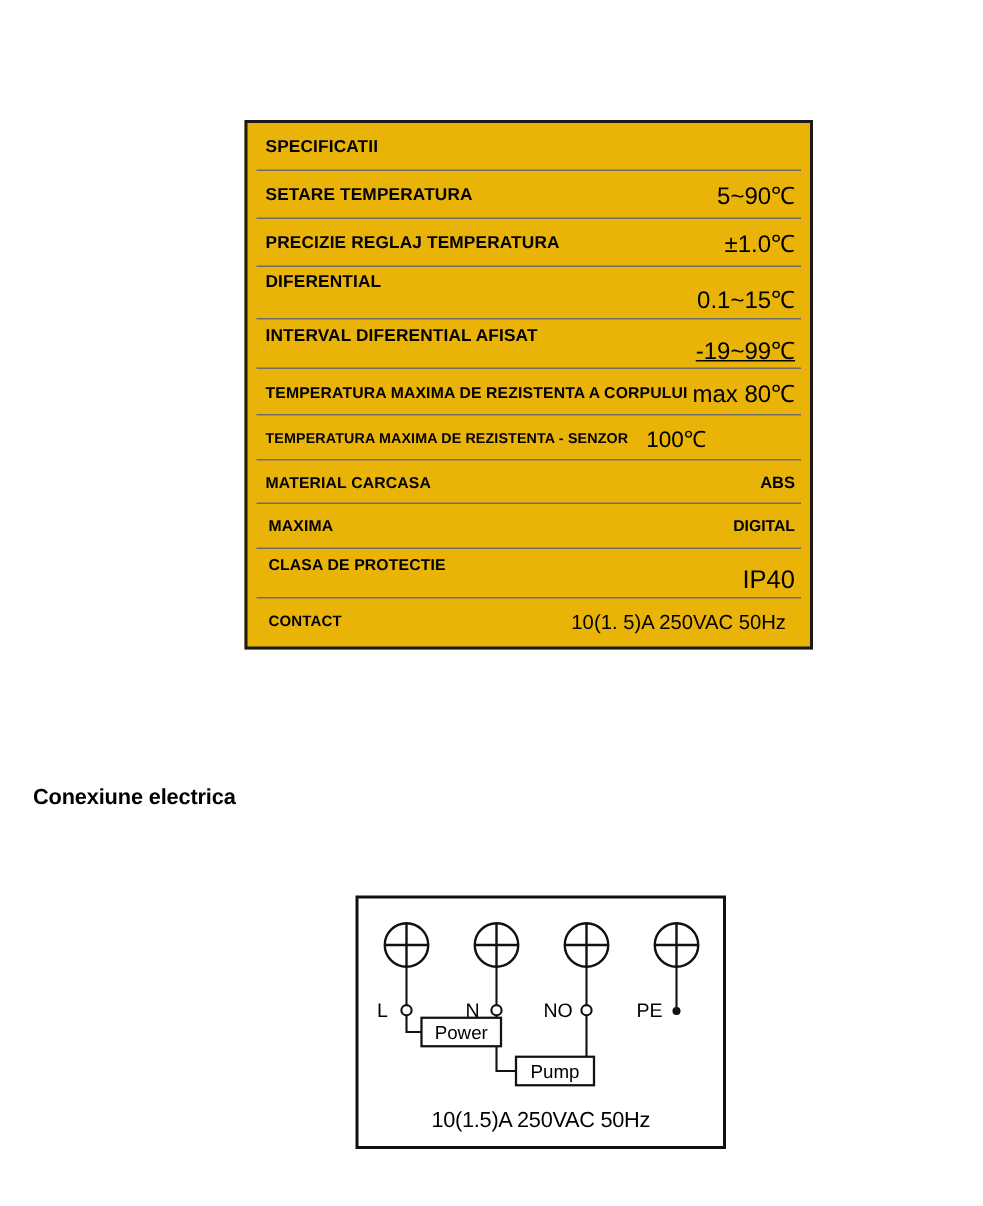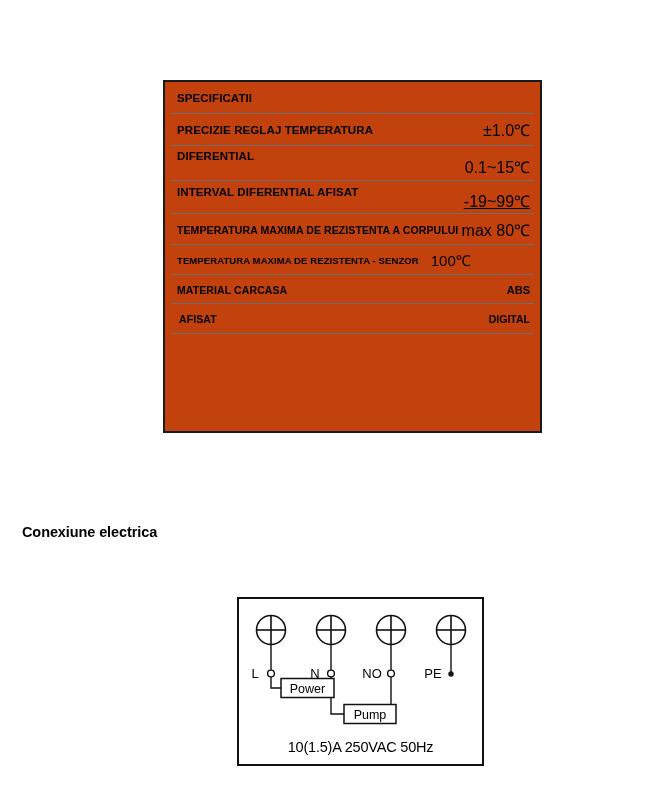--- a/index.html
+++ b/index.html
@@ -18,21 +18,21 @@
 
   
   #spec-table {
     position: absolute;
     left: 163px;
     top: 80px;
     width: 379px;
     height: 353px;
     border: 2px solid #1a1a1a;
     box-sizing: border-box;
-    background: #c2410c;
+    background: #eab308;
   }
   .spec-row {
     position: relative;
     display: flex;
     align-items: center;
     box-sizing: border-box;
     padding: 0 10px 0 12px;
   }
   .spec-row .sep {
     position: absolute;
@@ -146,20 +146,25 @@
 </head>
 <body>
 
 <div id="spec-table">
 
   <div class="spec-row r0">
     <span class="spec-label">SPECIFICATII</span>
     <span class="sep"></span>
   </div>
 
+  <div class="spec-row r1">
+    <span class="spec-label">SETARE TEMPERATURA</span>
+    <span class="spec-value">5~90℃</span>
+    <span class="sep"></span>
+  </div>
 
   <div class="spec-row r2">
     <span class="spec-label">PRECIZIE REGLAJ TEMPERATURA</span>
     <span class="spec-value">±1.0℃</span>
     <span class="sep"></span>
   </div>
 
   <div class="spec-row r3">
     <span class="spec-label">DIFERENTIAL</span>
     <span class="spec-value">0.1~15℃</span>
@@ -184,26 +189,35 @@
     <span class="sep"></span>
   </div>
 
   <div class="spec-row r7">
     <span class="spec-label">MATERIAL CARCASA</span>
     <span class="spec-value">ABS</span>
     <span class="sep"></span>
   </div>
 
   <div class="spec-row r8">
-    <span class="spec-label">AFISAT</span>
+    <span class="spec-label">MAXIMA</span>
     <span class="spec-value">DIGITAL</span>
     <span class="sep"></span>
   </div>
 
-
+  <div class="spec-row r9">
+    <span class="spec-label">CLASA DE PROTECTIE</span>
+    <span class="spec-value">IP40</span>
+    <span class="sep"></span>
+  </div>
+
+  <div class="spec-row r10">
+    <span class="spec-label">CONTACT</span>
+    <span class="spec-value">10(1. 5)A 250VAC  50Hz</span>
+  </div>
 
 </div>
 
 <div id="section-heading">Conexiune electrica</div>
 
 <div id="wiring-diagram">
   <svg id="wiring-svg" viewBox="0 0 243 165" xmlns="http://www.w3.org/2000/svg">
 
     <g>
       <circle cx="32" cy="31" r="14.5" fill="none" stroke="#111" stroke-width="1.6"></circle>

